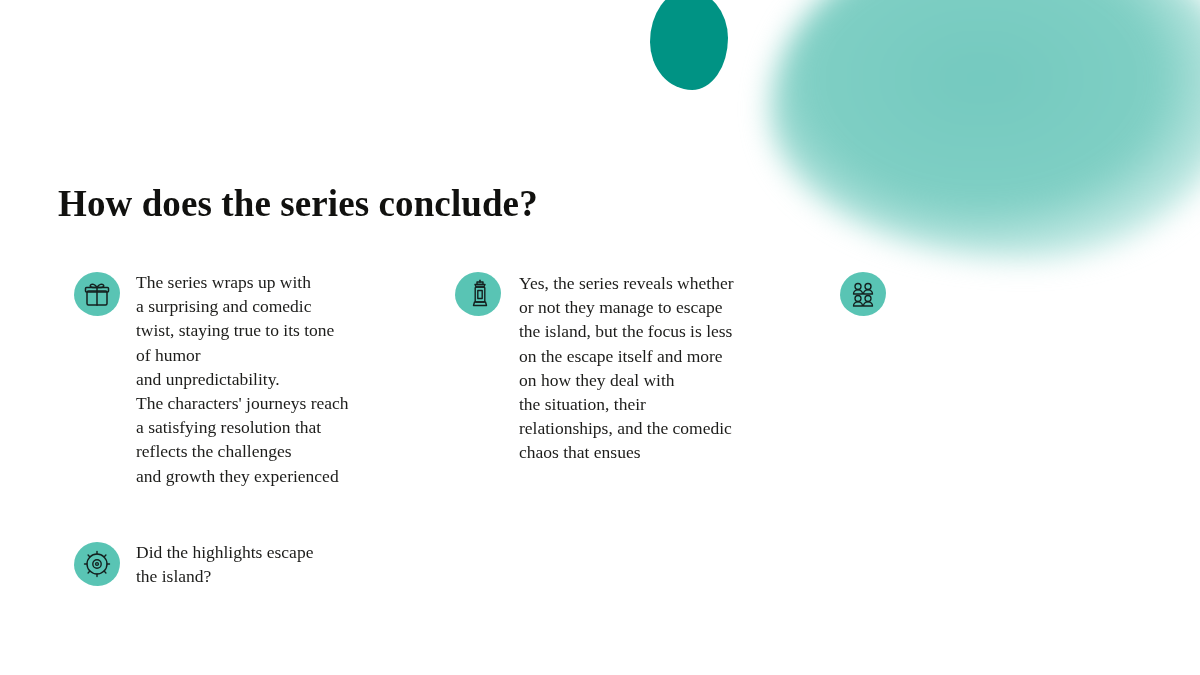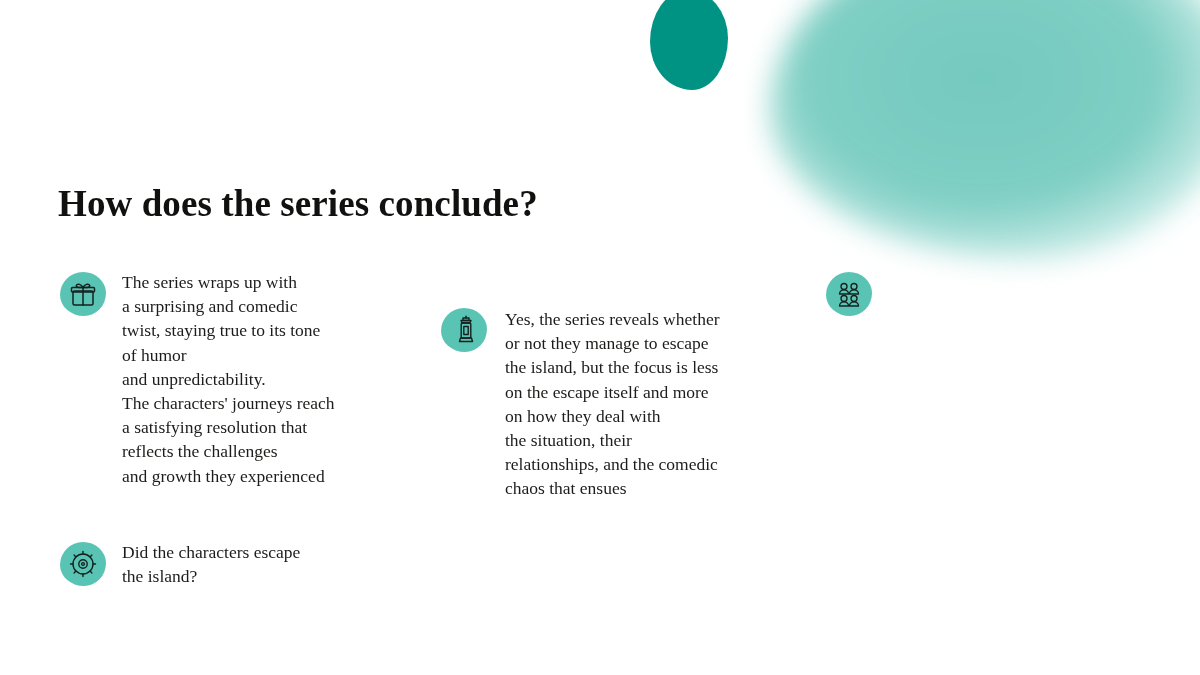--- a/index.html
+++ b/index.html
@@ -47,31 +47,31 @@
     font-weight: bold;
     color: #11110f;
     letter-spacing: 0.1px;
     white-space: nowrap;
     text-align: right;
   }
 
   
   .columns {
     position: absolute;
-    left: 0;
+    left: 14px;
     top: 268px;
     width: 984px;
     height: 340px;
   }
   .col {
     position: absolute;
     top: 0;
   }
   .col-1 { left: 58px;  width: 350px; }
-  .col-2 { left: 441px; width: 340px; margin-top: 36px; }
+  .col-2 { left: 441px; width: 340px; }
   .col-3 { left: 824px; width: 330px; }
 
   .item {
     display: flex;
     align-items: flex-start;
     margin-bottom: 24px;
   }
 
   .icon-badge {
     position: relative;
@@ -158,21 +158,21 @@
           <line x1="16" y1="6" x2="16" y2="3.5"></line>
           <line x1="16" y1="26" x2="16" y2="28.5"></line>
           <line x1="6" y1="16" x2="3.5" y2="16"></line>
           <line x1="26" y1="16" x2="28.5" y2="16"></line>
           <line x1="8.9" y1="8.9" x2="7.1" y2="7.1"></line>
           <line x1="23.1" y1="23.1" x2="24.9" y2="24.9"></line>
           <line x1="23.1" y1="8.9" x2="24.9" y2="7.1"></line>
           <line x1="8.9" y1="23.1" x2="7.1" y2="24.9"></line>
         </svg>
       </span>
-      <span class="item-text">Did the characters escape
+      <span class="item-text">Did the highlights escape
 the island?</span>
     </div>
 
   </div>
 
   <div class="col col-2">
 
     <div class="item">
       <span class="icon-badge shift-2">
         <span class="blob"></span>

